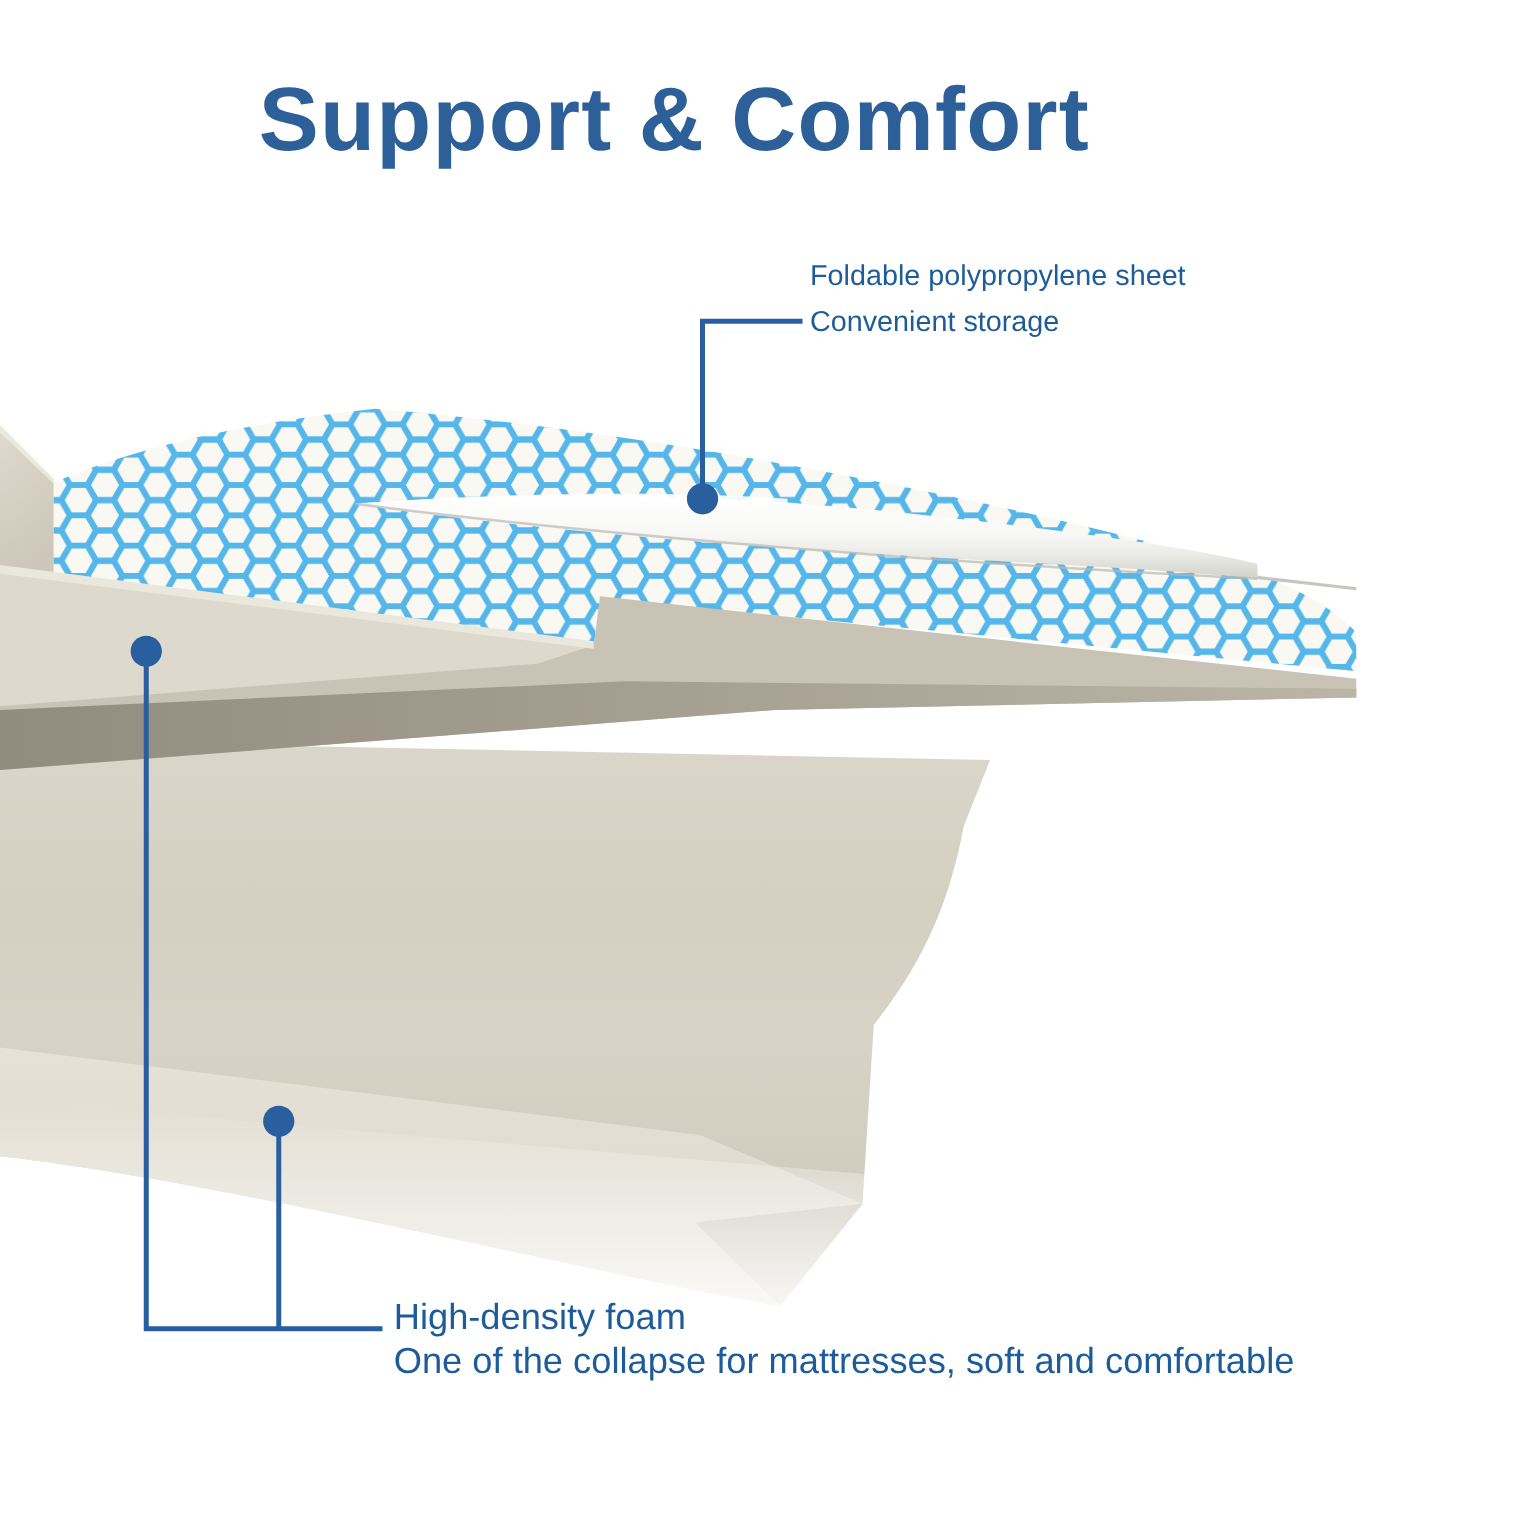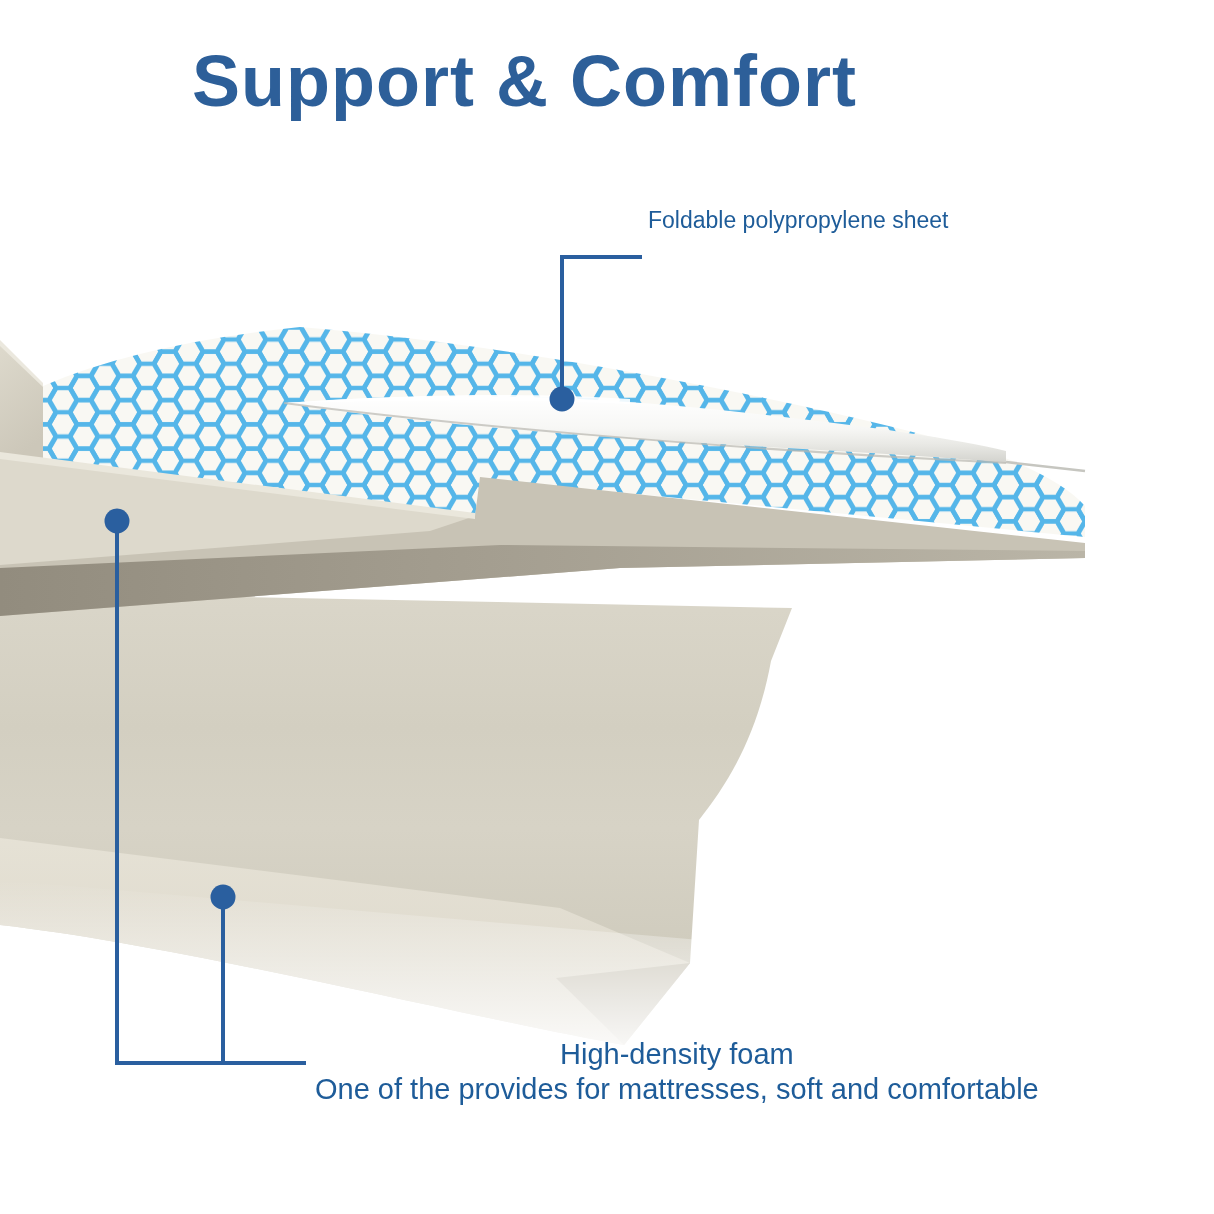--- a/index.html
+++ b/index.html
@@ -8,26 +8,26 @@
     width:1214px;height:1214px;
     background:#ffffff;
     overflow:hidden;
     font-family:"Liberation Sans", sans-serif;
   }
   .art{position:absolute;left:0;top:0;width:1214px;height:1214px;}
   .page-title{
     position:absolute;left:0;top:42px;width:1049px;
     text-align:center;
     font-size:72px;font-weight:bold;letter-spacing:1px;
-    color:#2d5f99;line-height:1.1;margin:0;
+    color:#2d5f99;line-height:1.1;margin:15px;
   }
   .callout{position:absolute;color:#1e5c99;}
   .callout .line{white-space:nowrap;}
   .callout-sheet{left:648px;top:202px;font-size:23px;line-height:37px;}
-  .callout-foam{left:315px;top:1037px;font-size:29px;line-height:35px;text-align:center;}
+  .callout-foam{left:315px;top:1037px;font-size:29px;line-height:35px;}
 </style>
 </head>
 <body>
 
 <div class="stage">
 
   <svg class="art" viewBox="0 0 1214 1214" aria-hidden="true">
     <defs>
 
       <pattern id="hex" width="42" height="24.25" patternUnits="userSpaceOnUse">
@@ -137,20 +137,21 @@
       <circle cx="562" cy="399" r="12.5"></circle>
       <circle cx="117" cy="521" r="12.5"></circle>
       <circle cx="223" cy="897" r="12.5"></circle>
     </g>
   </svg>
 
   <h1 class="page-title">Support &amp; Comfort</h1>
 
   <div class="callout callout-sheet">
     <div class="line">Foldable polypropylene sheet</div>
+    <div class="line">Convenient storage</div>
   </div>
 
   <div class="callout callout-foam">
     <div class="line">High-density foam</div>
-    <div class="line">One of the provides for mattresses, soft and comfortable</div>
+    <div class="line">One of the collapse for mattresses, soft and comfortable</div>
   </div>
 
 </div>
 
 </body></html>

